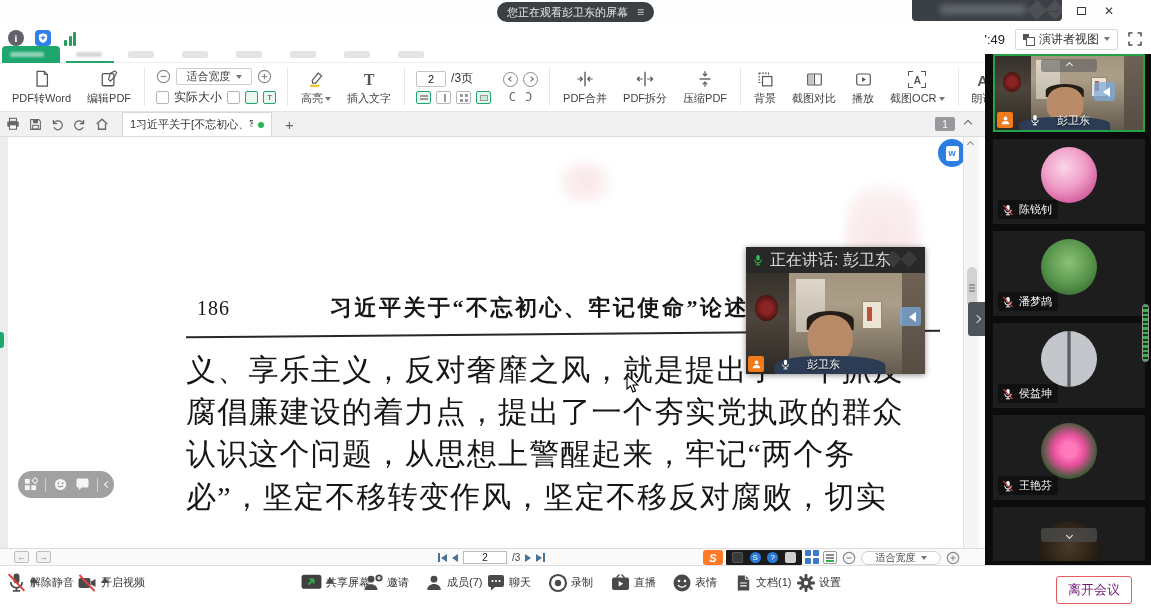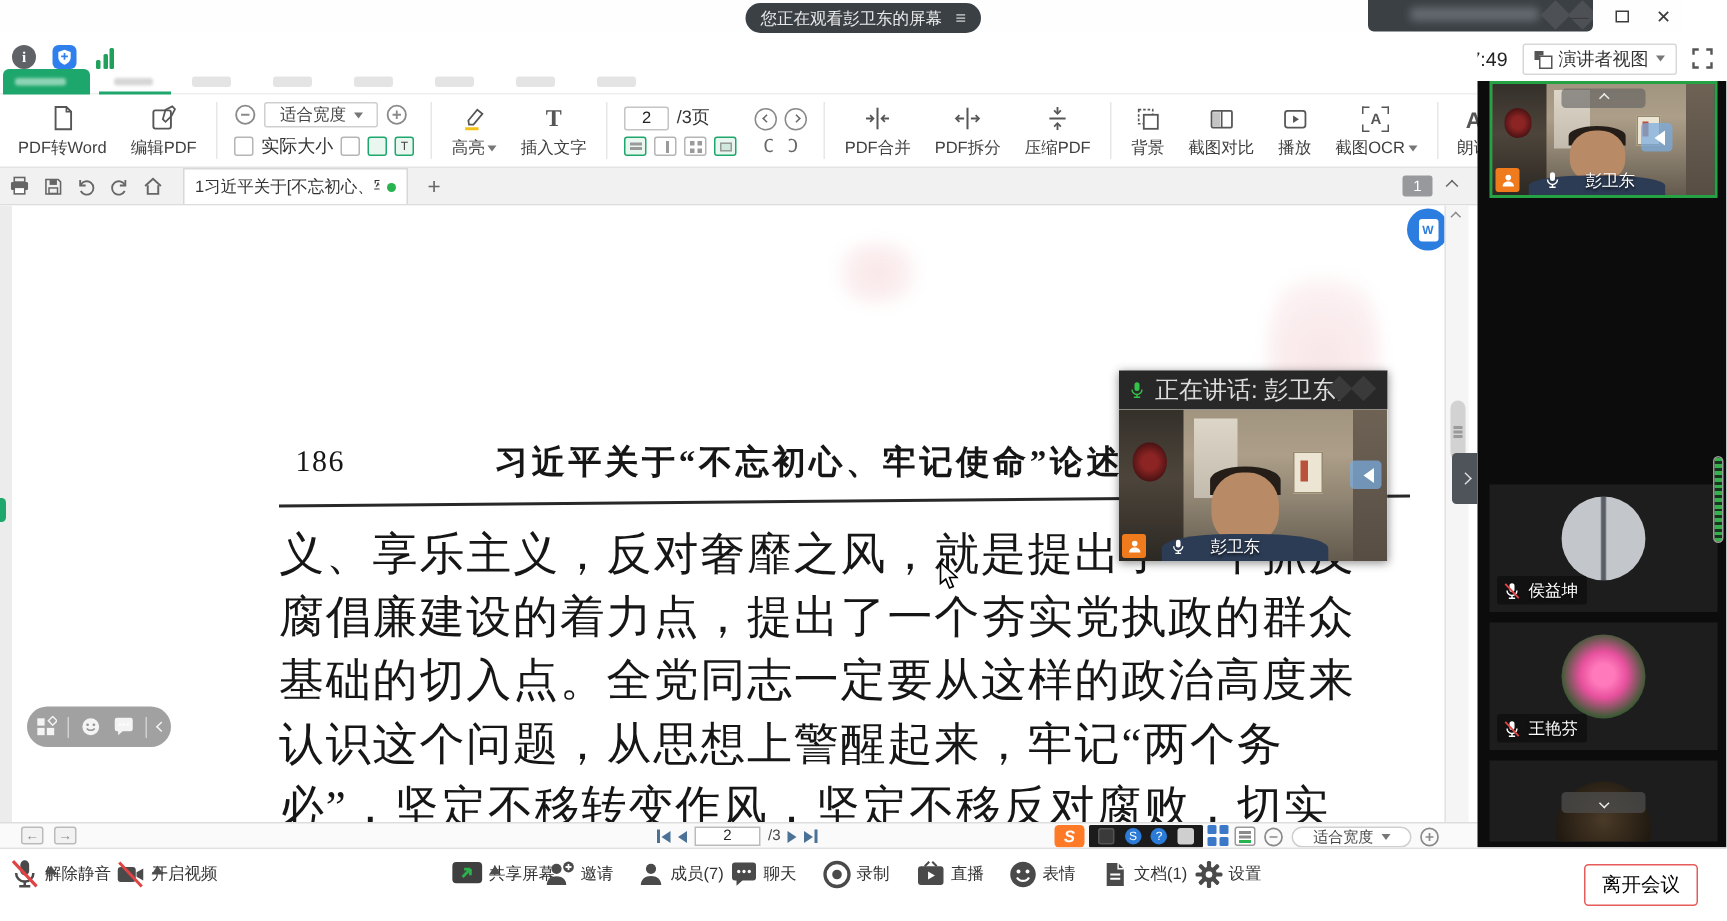--- a/index.html
+++ b/index.html
@@ -154,21 +154,21 @@
   
   .bottom-bar{position:absolute;left:0;top:565px;width:1151px;height:49px;background:#fff;border-top:1px solid #e0e0e0}
   .bb-item{display:flex;flex-direction:row;align-items:center;justify-content:flex-start;gap:3px;padding-top:5px;position:relative}
   .bb-item .lb{font-size:11px;color:#333;white-space:nowrap}
   .bb-ic{height:22px;display:flex;align-items:flex-end;justify-content:center;color:#4a4a4a;position:relative}
   .bb-left{position:absolute;left:6px;top:0;display:flex;gap:8px}
   .bb-left .bb-item{width:62px}
   .bb-center{position:absolute;left:300px;top:0;display:flex}
   .bb-center .bb-item{width:62px}
   .uparr{position:absolute;right:-11px;top:6px}
-  .leave-btn{position:absolute;left:1056px;top:10px;width:76px;height:28px;border:1px solid #e85b5b;border-radius:3px;background:#fff;color:#000000;font-size:13px;display:flex;align-items:center;justify-content:center}
+  .leave-btn{position:absolute;left:1056px;top:10px;width:76px;height:28px;border:1px solid #e85b5b;border-radius:3px;background:#fff;color:#701a75;font-size:13px;display:flex;align-items:center;justify-content:center}
   svg{display:block}
 </style>
 </head>
 <body>
 
 <svg width="0" height="0" style="position:absolute">
   <defs>
     <symbol id="sy-mic" viewBox="0 0 20 20">
         <rect x="7.2" y="1.5" width="5.6" height="9.5" rx="2.8" fill="currentColor"></rect>
         <path d="M4.5 9.5a5.5 5.5 0 0 0 11 0" fill="none" stroke="currentColor" stroke-width="1.6"></path>
@@ -614,21 +614,20 @@
       <span class="bleed" style="left:845px;top:35px;width:75px;height:130px"></span>
       <span class="bleed" style="left:555px;top:25px;width:60px;height:40px"></span>
 
       <span class="serif pno">186</span>
       <span class="serif dtitle">习近平关于“不忘初心、牢记使命”论述摘编</span>
       <div class="hrule"></div>
 
       <div class="dlines serif">
         <div>义、享乐主义，反对奢靡之风，就是提出了一个抓反</div>
         <div>腐倡廉建设的着力点，提出了一个夯实党执政的群众</div>
-        <div>基础的切入点。全党同志一定要从这样的政治高度来</div>
         <div>认识这个问题，从思想上警醒起来，牢记“两个务</div>
         <div>必”，坚定不移转变作风，坚定不移反对腐败，切实</div>
       </div>
 
       <svg class="cursor" width="13" height="19" viewBox="0 0 13 19">
           <path d="M1 1l0 14 3.5-3 2.5 6 2.5-1-2.5-6 5 0z" fill="#fff" stroke="#000" stroke-width="1.1"></path>
         </svg>
 
       <div class="word-fab">
           <span class="wdoc">W</span>
@@ -772,21 +771,49 @@
               <use href="#sy-person"></use>
             </svg>
           </span>
         <svg width="12" height="12" viewBox="0 0 20 20" style="color:#fff">
             <use href="#sy-mic"></use>
           </svg>
         <span class="nm">彭卫东</span>
       </div>
     </div>
 
-
+    <div class="tile" style="top:85px;height:85px">
+      <span class="avatar av-pink"></span>
+      <div class="nchip">
+        <span style="position:relative;display:flex">
+            <svg width="12" height="12" viewBox="0 0 20 20" style="color:#fff">
+              <use href="#sy-mic"></use>
+            </svg>
+            <svg width="12" height="12" viewBox="0 0 20 20" style="position:absolute;left:0;top:0">
+              <use href="#sy-slash"></use>
+            </svg>
+          </span>
+        <span class="nm">陈锐钊</span>
+      </div>
+    </div>
+
+    <div class="tile" style="top:177px;height:85px">
+      <span class="avatar av-tree"></span>
+      <div class="nchip">
+        <span style="position:relative;display:flex">
+            <svg width="12" height="12" viewBox="0 0 20 20" style="color:#fff">
+              <use href="#sy-mic"></use>
+            </svg>
+            <svg width="12" height="12" viewBox="0 0 20 20" style="position:absolute;left:0;top:0">
+              <use href="#sy-slash"></use>
+            </svg>
+          </span>
+        <span class="nm">潘梦鸪</span>
+      </div>
+    </div>
 
     <div class="tile" style="top:269px;height:85px">
       <span class="avatar av-monu"></span>
       <div class="nchip">
         <span style="position:relative;display:flex">
             <svg width="12" height="12" viewBox="0 0 20 20" style="color:#fff">
               <use href="#sy-mic"></use>
             </svg>
             <svg width="12" height="12" viewBox="0 0 20 20" style="position:absolute;left:0;top:0">
               <use href="#sy-slash"></use>

